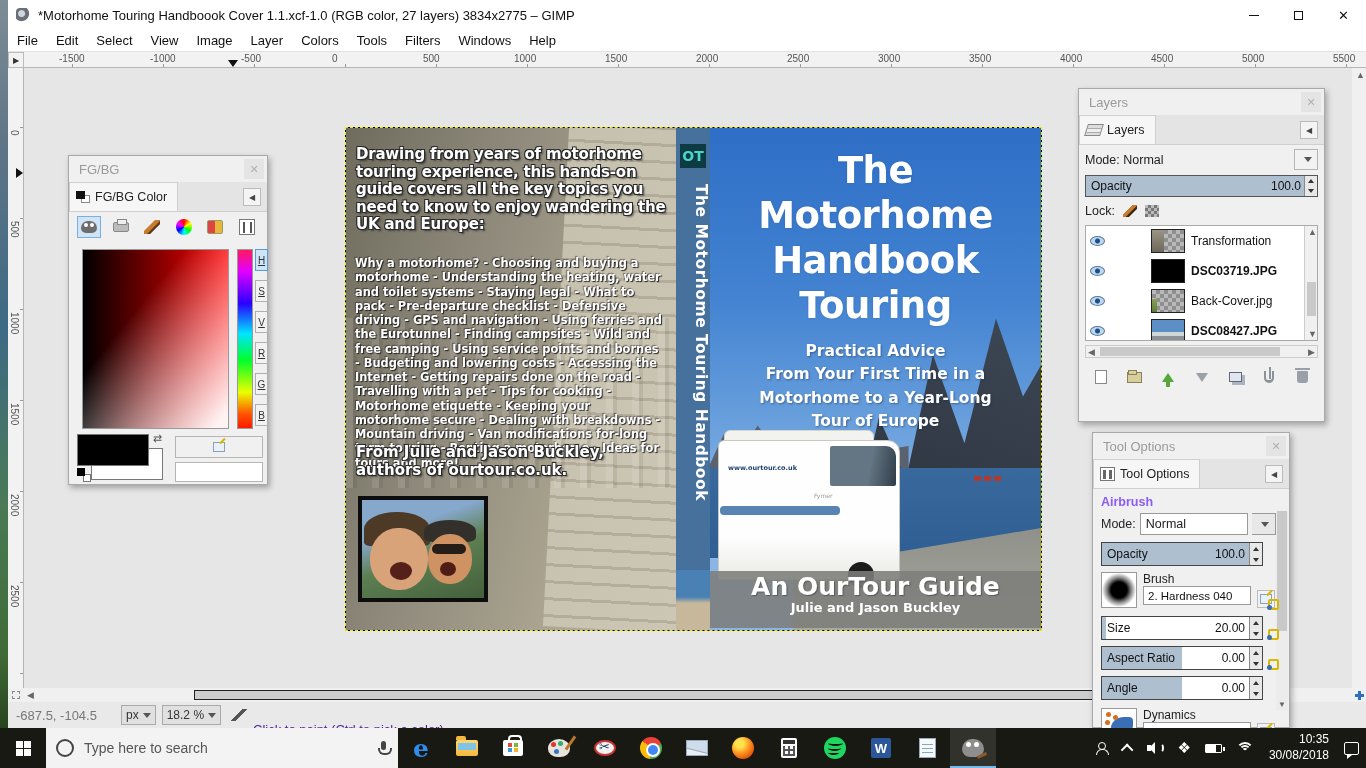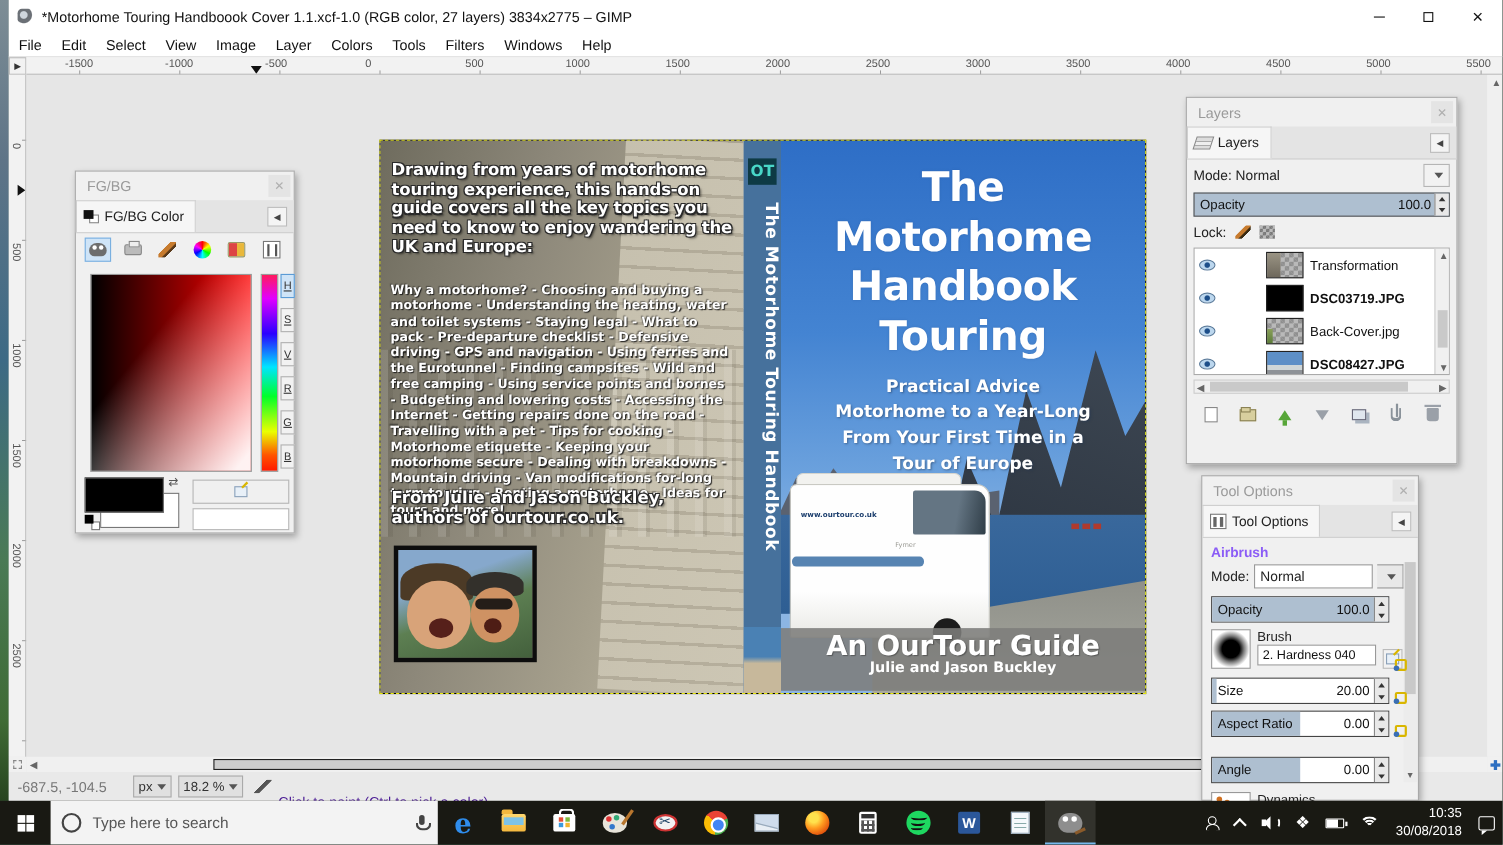--- a/index.html
+++ b/index.html
@@ -416,22 +416,22 @@
             <div class="wheel"></div>
           </div>
           <div class="ft-title">
             <div>The</div>
             <div>Motorhome</div>
             <div>Handbook</div>
             <div>Touring</div>
           </div>
           <div class="ft-sub">
             <div>Practical Advice</div>
+            <div>From Your First Time in a</div>
             <div>Motorhome to a Year-Long</div>
-            <div>From Your First Time in a</div>
             <div>Tour of Europe</div>
           </div>
           <div class="banner">
             <div class="banner-title">An OurTour Guide</div>
             <div class="banner-byline">Julie and Jason Buckley</div>
           </div>
         </div>
 
       </div>
     </div>
@@ -681,21 +681,21 @@
         <span class="lab">Aspect Ratio</span>
         <span class="val">0.00</span>
         <div class="spinner">
             <span class="spin-up"></span>
             <span class="spin-dn"></span>
           </div>
       </div>
       <div class="reset-btn" style="right:4px; top:196px;">
           <div class="reset-ic"></div>
         </div>
-      <div class="to-slider" style="margin-top:18px;text-align:right;">
+      <div class="to-slider" style="margin-top:6px;text-align:right;">
         <div class="fill" style="width:50%;"></div>
         <span class="lab">Angle</span>
         <span class="val">0.00</span>
         <div class="spinner">
             <span class="spin-up"></span>
             <span class="spin-dn"></span>
           </div>
       </div>
       <div class="reset-btn" style="right:4px; top:226px;">
           <div class="reset-ic"></div>

